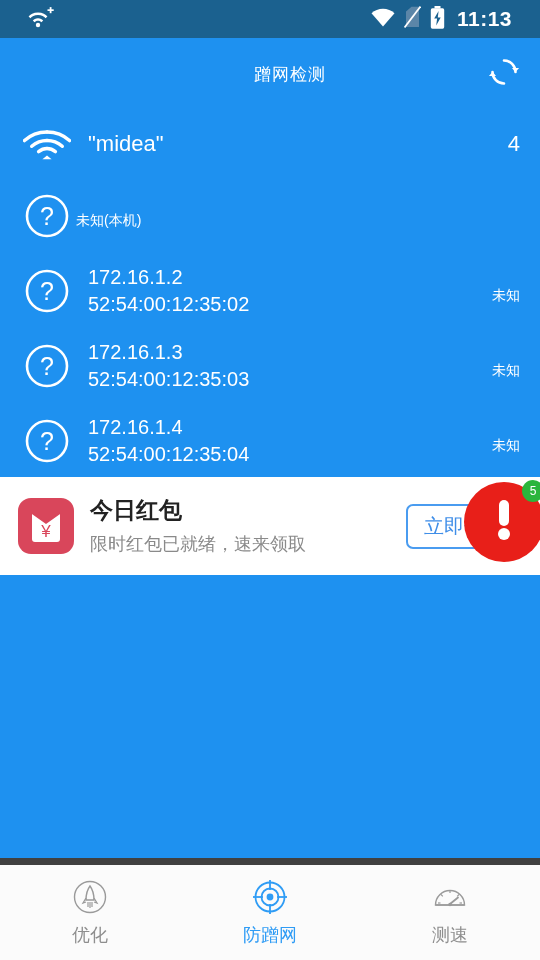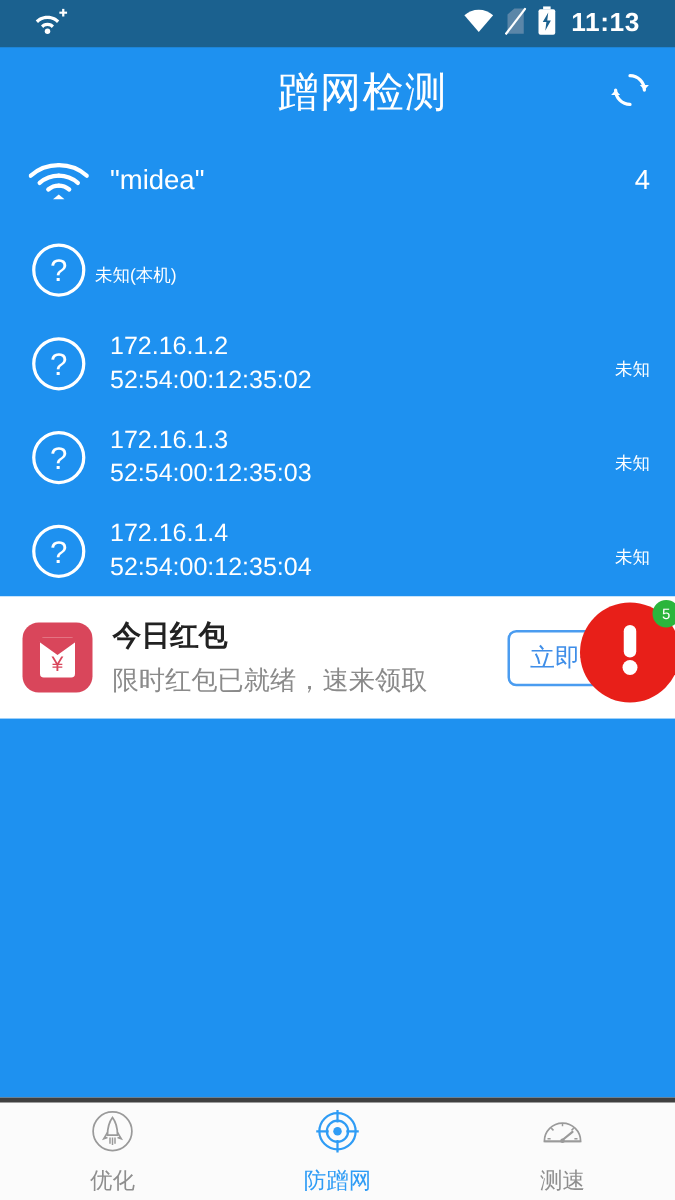--- a/index.html
+++ b/index.html
@@ -22,21 +22,21 @@
     font-size:21px; font-weight:bold; letter-spacing:0.5px; margin-left:3px;
   }
 
   
   #app-bar{
     height:72px; background:#1e91f0; display:flex; align-items:center;
     position:relative;
   }
   #app-title{
     position:absolute; left:0; right:0; text-align:center;
-    color:#ffffff; font-size:33px; letter-spacing:1px;margin-left:40px;
+    color:#ffffff; font-size:17px; letter-spacing:1px;margin-left:40px;
   }
   #refresh-btn{
     position:absolute; right:14px; top:50%; transform:translateY(-50%);
     width:44px; height:44px; display:flex; align-items:center; justify-content:center;
     cursor:pointer;
   }
 
   
   #wifi-row{
     height:68px; display:flex; align-items:center; padding:0 20px 0 18px;
@@ -62,21 +62,21 @@
   #ad-banner{
     position:absolute; top:477px; left:0; width:540px; height:98px;
     background:#ffffff; display:flex; align-items:center; padding:0 18px;
   }
   #ad-icon{
     width:56px; height:56px; border-radius:13px; background:#d9465b;
     display:flex; align-items:center; justify-content:center; flex:none;
   }
   #ad-texts{ margin-left:16px; flex:1; }
   #ad-title{ font-size:23px; font-weight:bold; color:#222222; line-height:1.25; }
-  #ad-sub{ font-size:21px; color:#8a8a8a; margin-top:7px; }
+  #ad-sub{ font-size:18px; color:#8a8a8a; margin-top:7px; }
   #ad-cta{
     border:2px solid #4a9cf0; color:#3f8ee8; border-radius:7px;
     font-size:20px; padding:7px 16px; white-space:nowrap; background:#ffffff;
     cursor:pointer;
   }
   #alert-bubble{
     position:absolute; right:-4px; top:5px; width:80px; height:80px;
     border-radius:50%; background:#e81f19;
     display:flex; align-items:center; justify-content:center;
     cursor:pointer;
@@ -88,22 +88,22 @@
   }
 
   
   #content-filler{
     position:absolute; top:575px; left:0; width:540px; height:303px;
     background:#1e91f0;
   }
 
   
   #bottom-nav{
-    position:absolute; bottom:0; left:0; width:540px; height:82px;
-    background:#fbfbfb; border-top:4px solid #404040;
+    position:absolute; bottom:0; left:0; width:540px; height:102px;
+    background:#fbfbfb; border-top:7px solid #404040;
     display:flex; align-items:center;
   }
   .nav-item{
     flex:1; display:flex; flex-direction:column; align-items:center;
     justify-content:center; gap:4px; cursor:pointer;
   }
   .nav-label{ font-size:18px; color:#8e8e8e; }
   .nav-item.active .nav-label{ color:#2f9cf5; }
 </style>
 </head>

